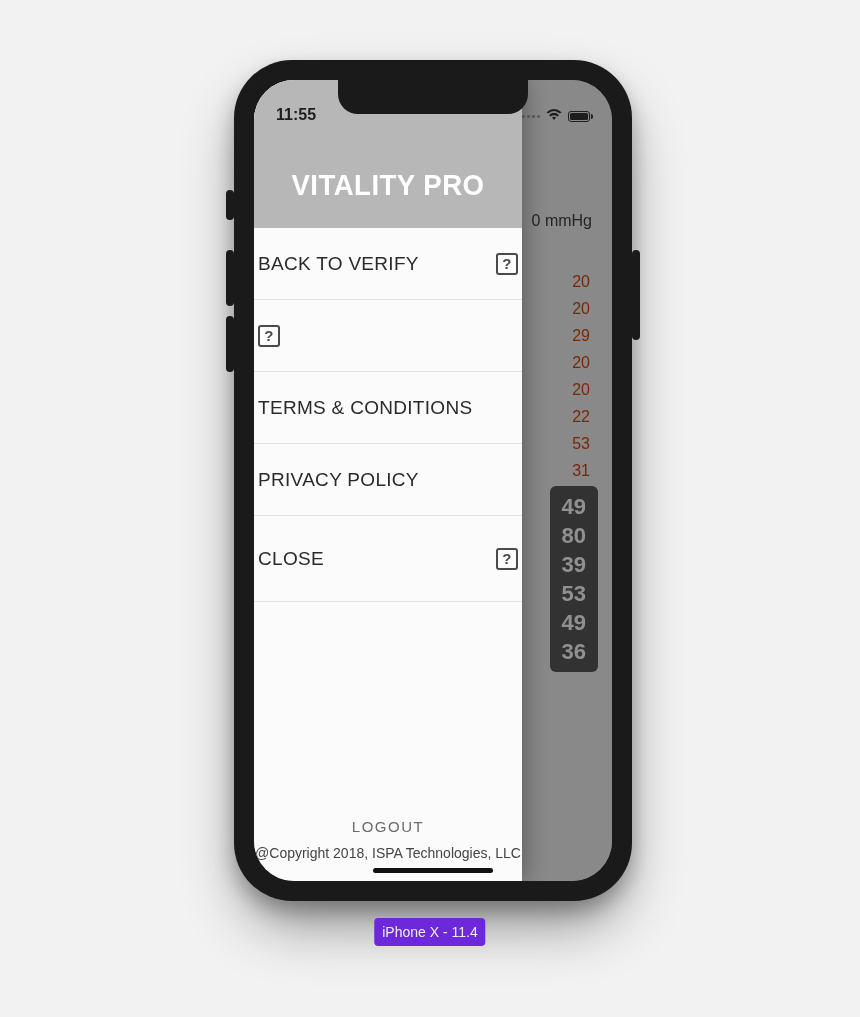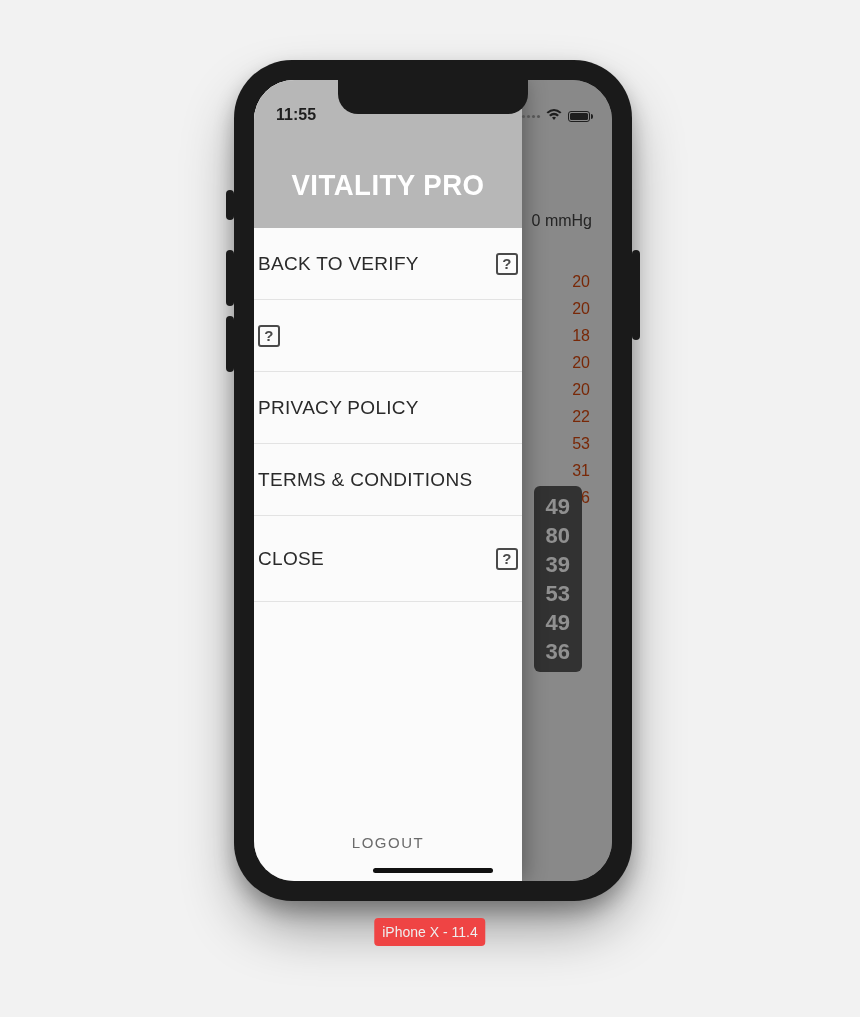--- a/index.html
+++ b/index.html
@@ -89,21 +89,21 @@
   }
   .bg-list {
     position: absolute;
     top: 156px; right: 22px;
     text-align: right;
     color: #c2410c; font-size:16px; font-weight:500;margin-top:32px;
   }
   .bg-list div { line-height: 27px; }
   .bg-highlight {
     position: absolute;
-    right: 30px; top: 406px;
+    right: 14px; top: 406px;
     background: #505050;
     border-radius: 6px;
     padding: 6px 12px;
     color: #e8e8e8;
     font-size: 22px; font-weight:600; text-align:right;
   }
   .bg-highlight div { line-height: 29px; }
 
   
   .drawer {
@@ -169,21 +169,21 @@
     position:absolute;
     bottom:8px; left:50%; transform:translateX(-50%);
     width:120px; height:5px; background:#111; border-radius:3px;
     z-index:60;
   }
 
   
   .caption {
     position:absolute;
     top: 918px; left:50%; transform:translateX(-50%);
-    background:#ef4444;
+    background:#6d28d9;
     color:#eee;
     font-size:14px;
     padding:6px 8px;
     border-radius:4px;
   }
 </style>
 </head>
 <body>
 
 <div class="device">
@@ -192,21 +192,21 @@
   <div class="side-btn vol2"></div>
   <div class="side-btn power"></div>
 
   <div class="screen">
 
     <div class="bg-content">
       <div class="bg-unit">0 mmHg</div>
       <div class="bg-list">
         <div>20</div>
         <div>20</div>
-        <div>18</div>
+        <div>29</div>
         <div>20</div>
         <div>20</div>
         <div>22</div>
         <div>53</div>
         <div>31</div>
         <div>36</div>
       </div>
       <div class="bg-highlight">
         <div>49</div>
         <div>80</div>
@@ -226,35 +226,36 @@
         <div class="drawer-item">
           <span>BACK TO VERIFY</span>
           <span class="help-box">?</span>
         </div>
 
         <div class="drawer-item">
           <span class="help-box">?</span>
         </div>
 
         <div class="drawer-item">
+          <span>TERMS &amp; CONDITIONS</span>
+        </div>
+
+        <div class="drawer-item">
           <span>PRIVACY POLICY</span>
-        </div>
-
-        <div class="drawer-item">
-          <span>TERMS &amp; CONDITIONS</span>
         </div>
 
         <div class="drawer-item tall">
           <span>CLOSE</span>
           <span class="help-box">?</span>
         </div>
 
       </div>
       <div class="drawer-footer">
         <div class="logout">LOGOUT</div>
+        <div class="copyright">@Copyright 2018, ISPA Technologies, LLC</div>
       </div>
     </div>
 
     <div class="notch"></div>
     <div class="status-bar">
       <span>11:55</span>
       <span class="status-right">
         <span class="dots">
           <span></span>
             <span></span>

